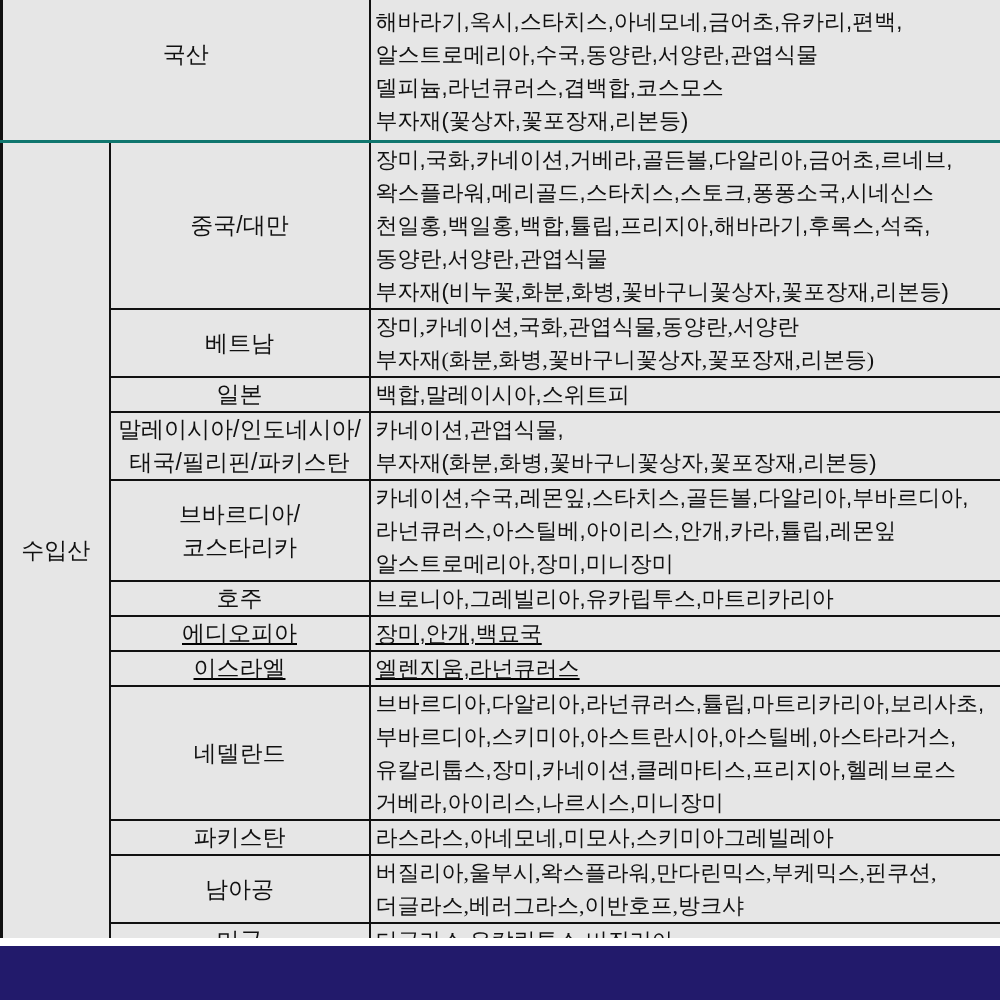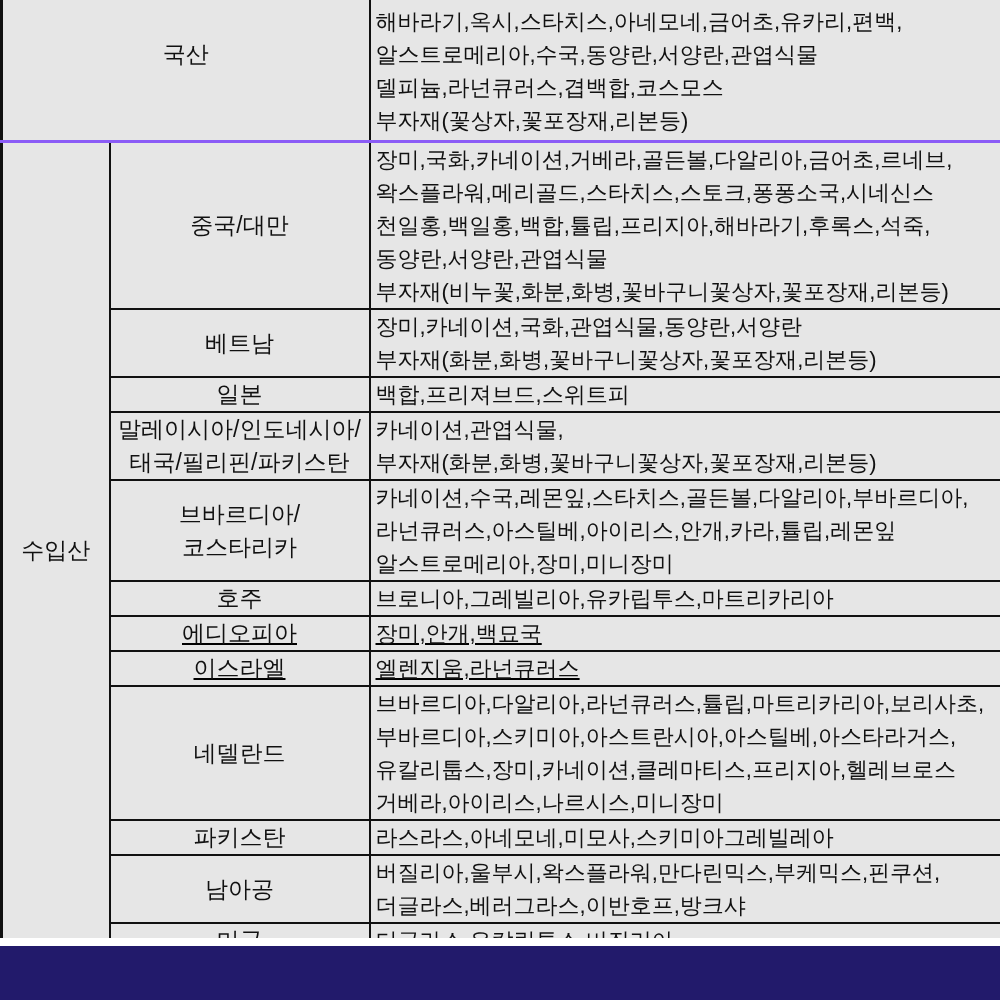--- a/index.html
+++ b/index.html
@@ -39,25 +39,25 @@
     padding: 0 5px;
   }
   td.label {
     text-align: center;
     font-size: 23px;
     padding: 0 2px;
   }
   td.items {
     text-align: left;
   }
-  tr.section-start td { border-top: 3px solid #8b5cf6; }
+  tr.section-start td { border-top: 3px solid #0f766e; }
   tr.rdom { height: 174px; }
   tr.r1 { height: 32px; }
   tr.r1a { height: 33px; text-decoration: underline; }
-  tr.r2 { height: 66px; }
+  tr.r2 { height: 66px; font-family: Liberation Serif, serif; }
   tr.r2a { height: 67px; }
   tr.r3 { height: 100px; }
   tr.r4 { height: 134px; }
   tr.r5 { height: 166px; }
   .footer-bar {
     position: absolute;
     top: 946px;
     left: 0;
     width: 1000px;
     height: 54px;
@@ -92,21 +92,21 @@
 동양란,서양란,관엽식물
 부자재(비누꽃,화분,화병,꽃바구니꽃상자,꽃포장재,리본등)</td>
     </tr>
     <tr class="r2">
       <td class="label">베트남</td>
       <td class="items">장미,카네이션,국화,관엽식물,동양란,서양란
 부자재(화분,화병,꽃바구니꽃상자,꽃포장재,리본등)</td>
     </tr>
     <tr class="r1">
       <td class="label">일본</td>
-      <td class="items">백합,프리져브드,스위트피</td>
+      <td class="items">백합,말레이시아,스위트피</td>
     </tr>
     <tr class="r2a">
       <td class="label">말레이시아/인도네시아/
 태국/필리핀/파키스탄</td>
       <td class="items">카네이션,관엽식물,
 부자재(화분,화병,꽃바구니꽃상자,꽃포장재,리본등)</td>
     </tr>
     <tr class="r3">
       <td class="label">브바르디아/
 코스타리카</td>

